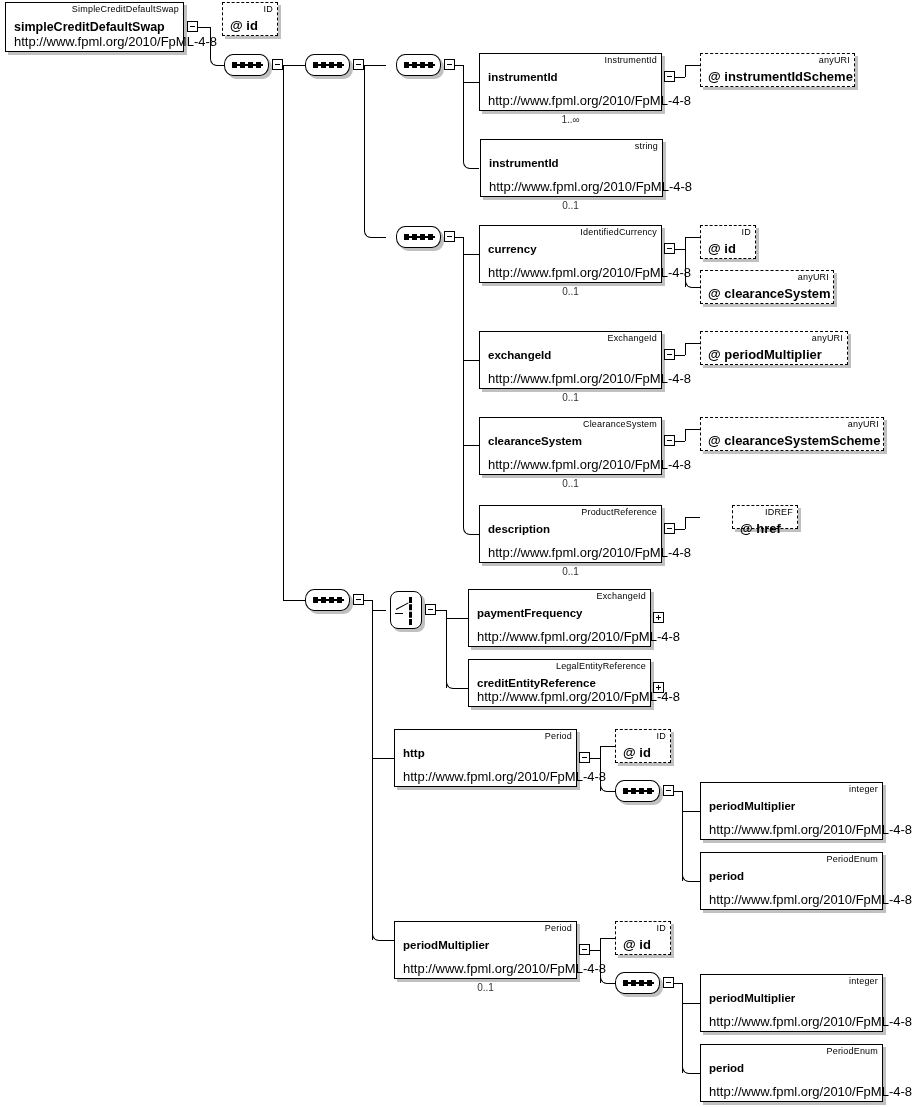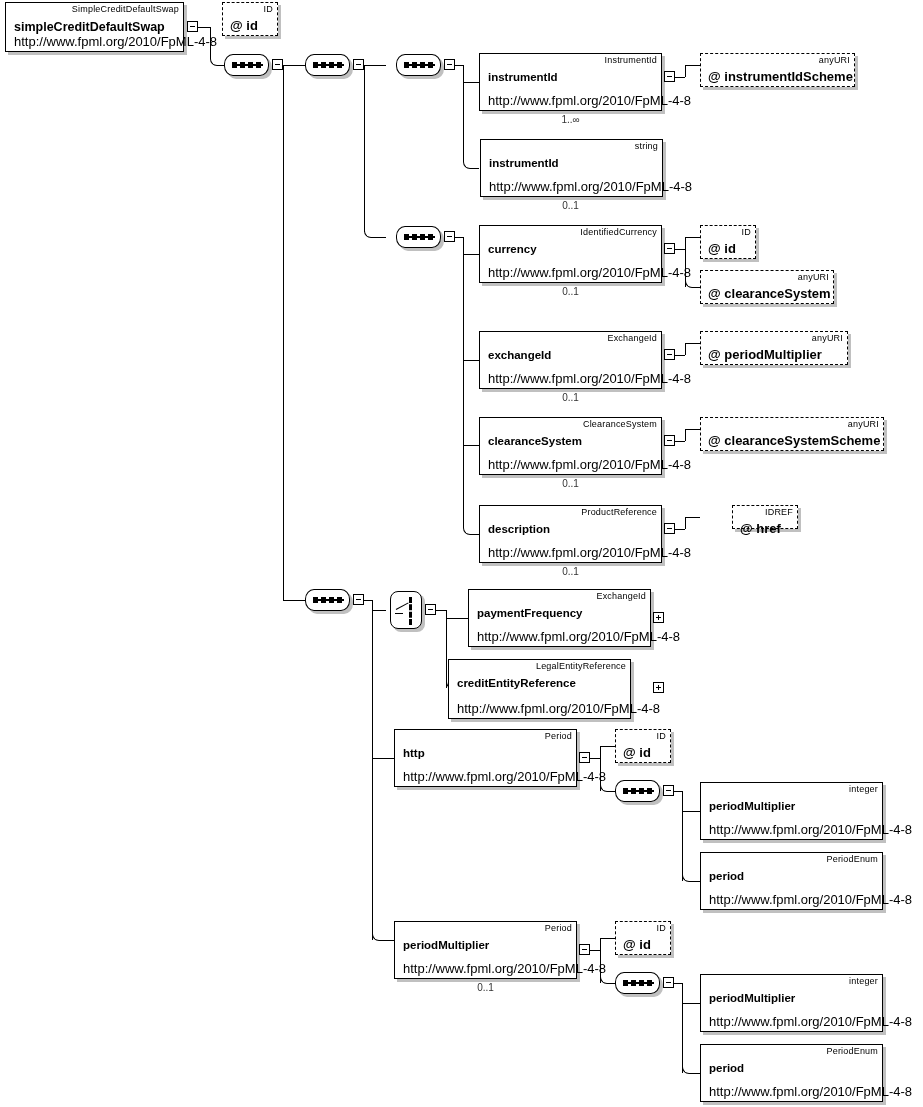--- a/index.html
+++ b/index.html
@@ -361,21 +361,21 @@
   <div class="elbow" style="left:446px;top:678px;"></div>
   <div class="hline" style="left:456px;top:688px;width:12px;"></div>
 
   <div class="node elem" style="left:468px;top:589px;width:183px;height:58px;">
     <span class="type-label">ExchangeId</span>
     <span class="name-label">paymentFrequency</span>
     <span class="ns-label">http://www.fpml.org/2010/FpML-4-8</span>
   </div>
   <div class="toggle plus" style="left:653px;top:612px;"></div>
 
-  <div class="node elem" style="left:448px;top:659px;width:183px;height:60px;">
+  <div class="node elem" style="left:468px;top:659px;width:183px;height:48px;">
     <span class="type-label">LegalEntityReference</span>
     <span class="name-label">creditEntityReference</span>
     <span class="ns-label">http://www.fpml.org/2010/FpML-4-8</span>
   </div>
   <div class="toggle plus" style="left:653px;top:682px;"></div>
 
   <div class="node elem" style="left:394px;top:729px;width:183px;height:58px;">
     <span class="type-label">Period</span>
     <span class="name-label">http</span>
     <span class="ns-label">http://www.fpml.org/2010/FpML-4-8</span>

